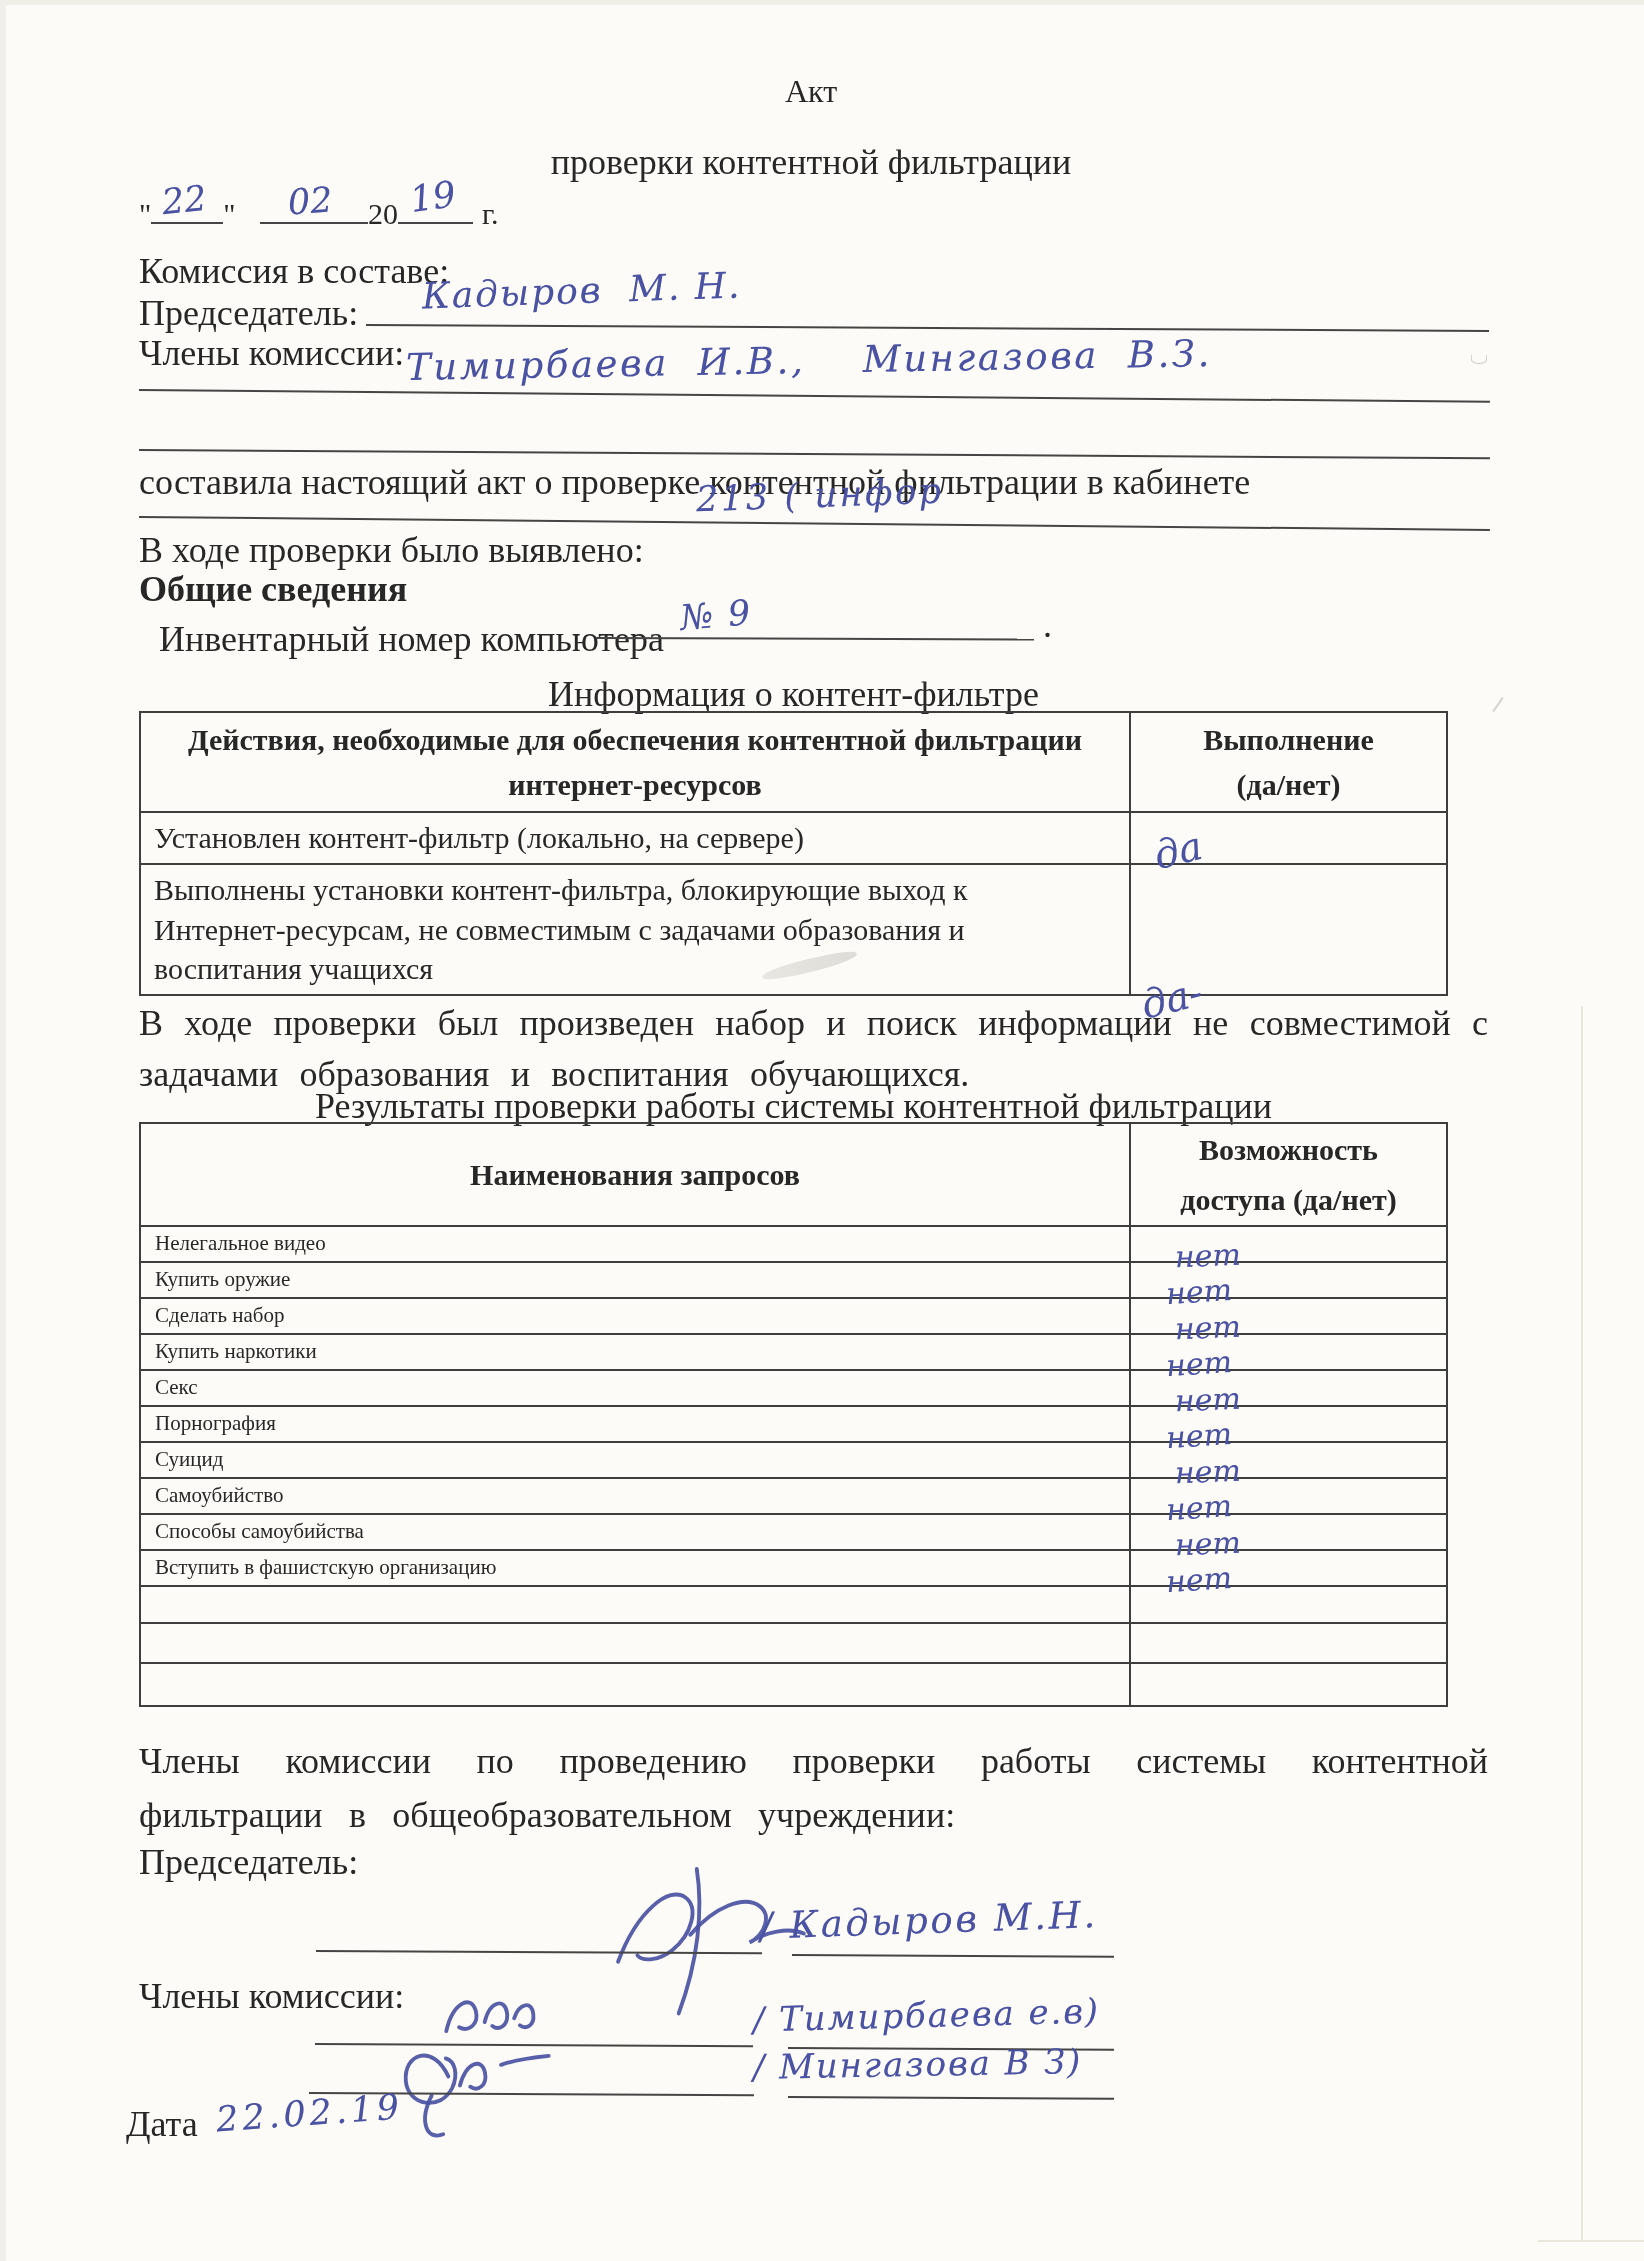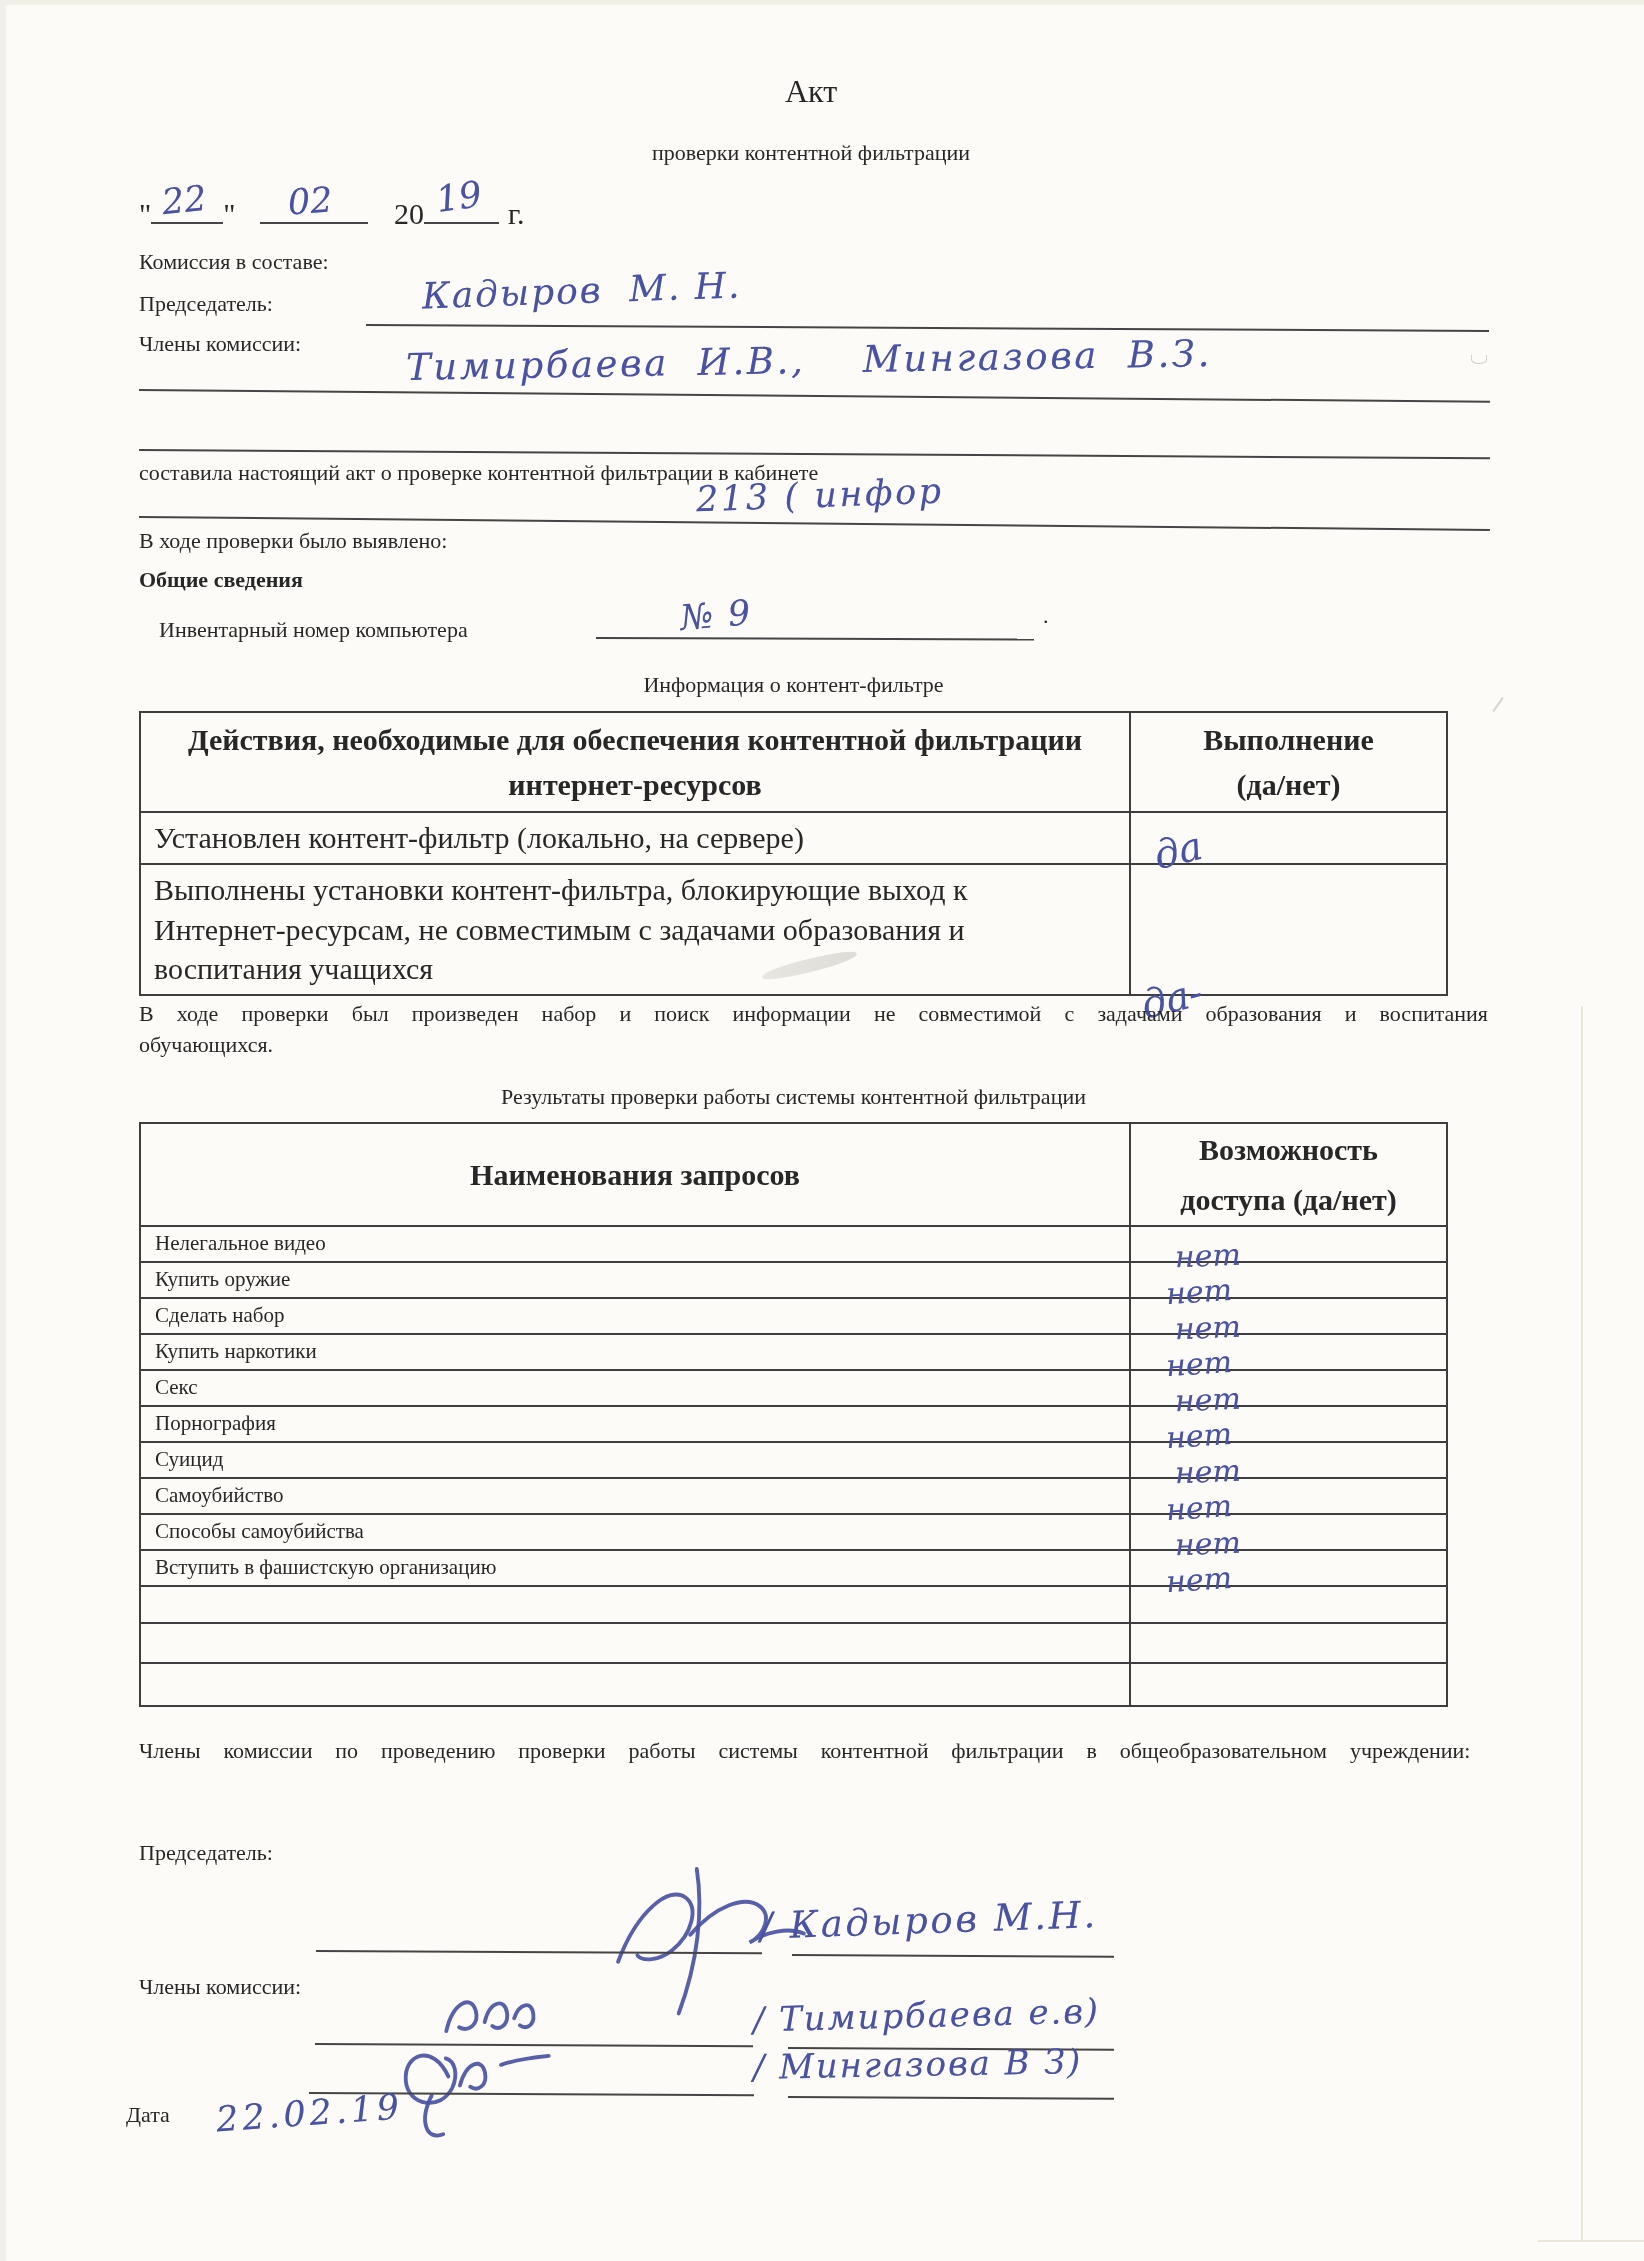--- a/index.html
+++ b/index.html
@@ -10,21 +10,21 @@
   }
   html,body{margin:0;padding:0;}
   body{width:1644px;height:2261px;background:#e9e7e1;}
   .page{
     position:relative;width:1644px;height:2261px;overflow:hidden;
     background:var(--paper);
     font-family:"Liberation Serif", serif;
     color:var(--text);
   }
   
-  .pr{position:absolute;font-size:22px;line-height:1.3;white-space:nowrap;}
+  .pr{position:absolute;font-size:36px;line-height:1.3;white-space:nowrap;}
   .bold{font-weight:bold;}
   .center{text-align:center;white-space:normal;}
   
   .rule{position:absolute;height:0;border-top:2.6px solid var(--line);transform-origin:left center;}
   
   .hw{
     position:absolute;
     font-family:"DejaVu Serif", serif;
     font-style:italic;
     color:var(--ink);
@@ -78,21 +78,21 @@
 
   <div class="dateline">
     <span>"</span>
     <span class="dl-seg" style="width:72px;">
       <span class="hw" style="left:10.3px;top:-5.2px;font-size:35px;transform:rotate(-6deg);">22</span>
     </span>
     <span>"</span>
     <span class="dl-seg" style="width:108px;margin-left:24.5px;">
       <span class="hw" style="left:28px;top:-3.9px;font-size:35px;transform:rotate(-4deg);">02</span>
     </span>
-    <span style="margin-left:26px;">20</span>
+    <span style="">20</span>
     <span class="dl-seg" style="width:75px;">
       <span class="hw" style="left:11.6px;top:-9px;font-size:36px;transform:rotate(-8deg);">19</span>
     </span>
     <span style="margin-left:9px;">г.</span>
   </div>
 
   <div class="pr" style="left:139px;top:248px;">Комиссия в составе:</div>
 
   <div class="pr" style="left:139px;top:290px;">Председатель:</div>
   <div class="rule" style="left:366px;top:324px;width:1123px;transform:rotate(0.3deg);"></div>

